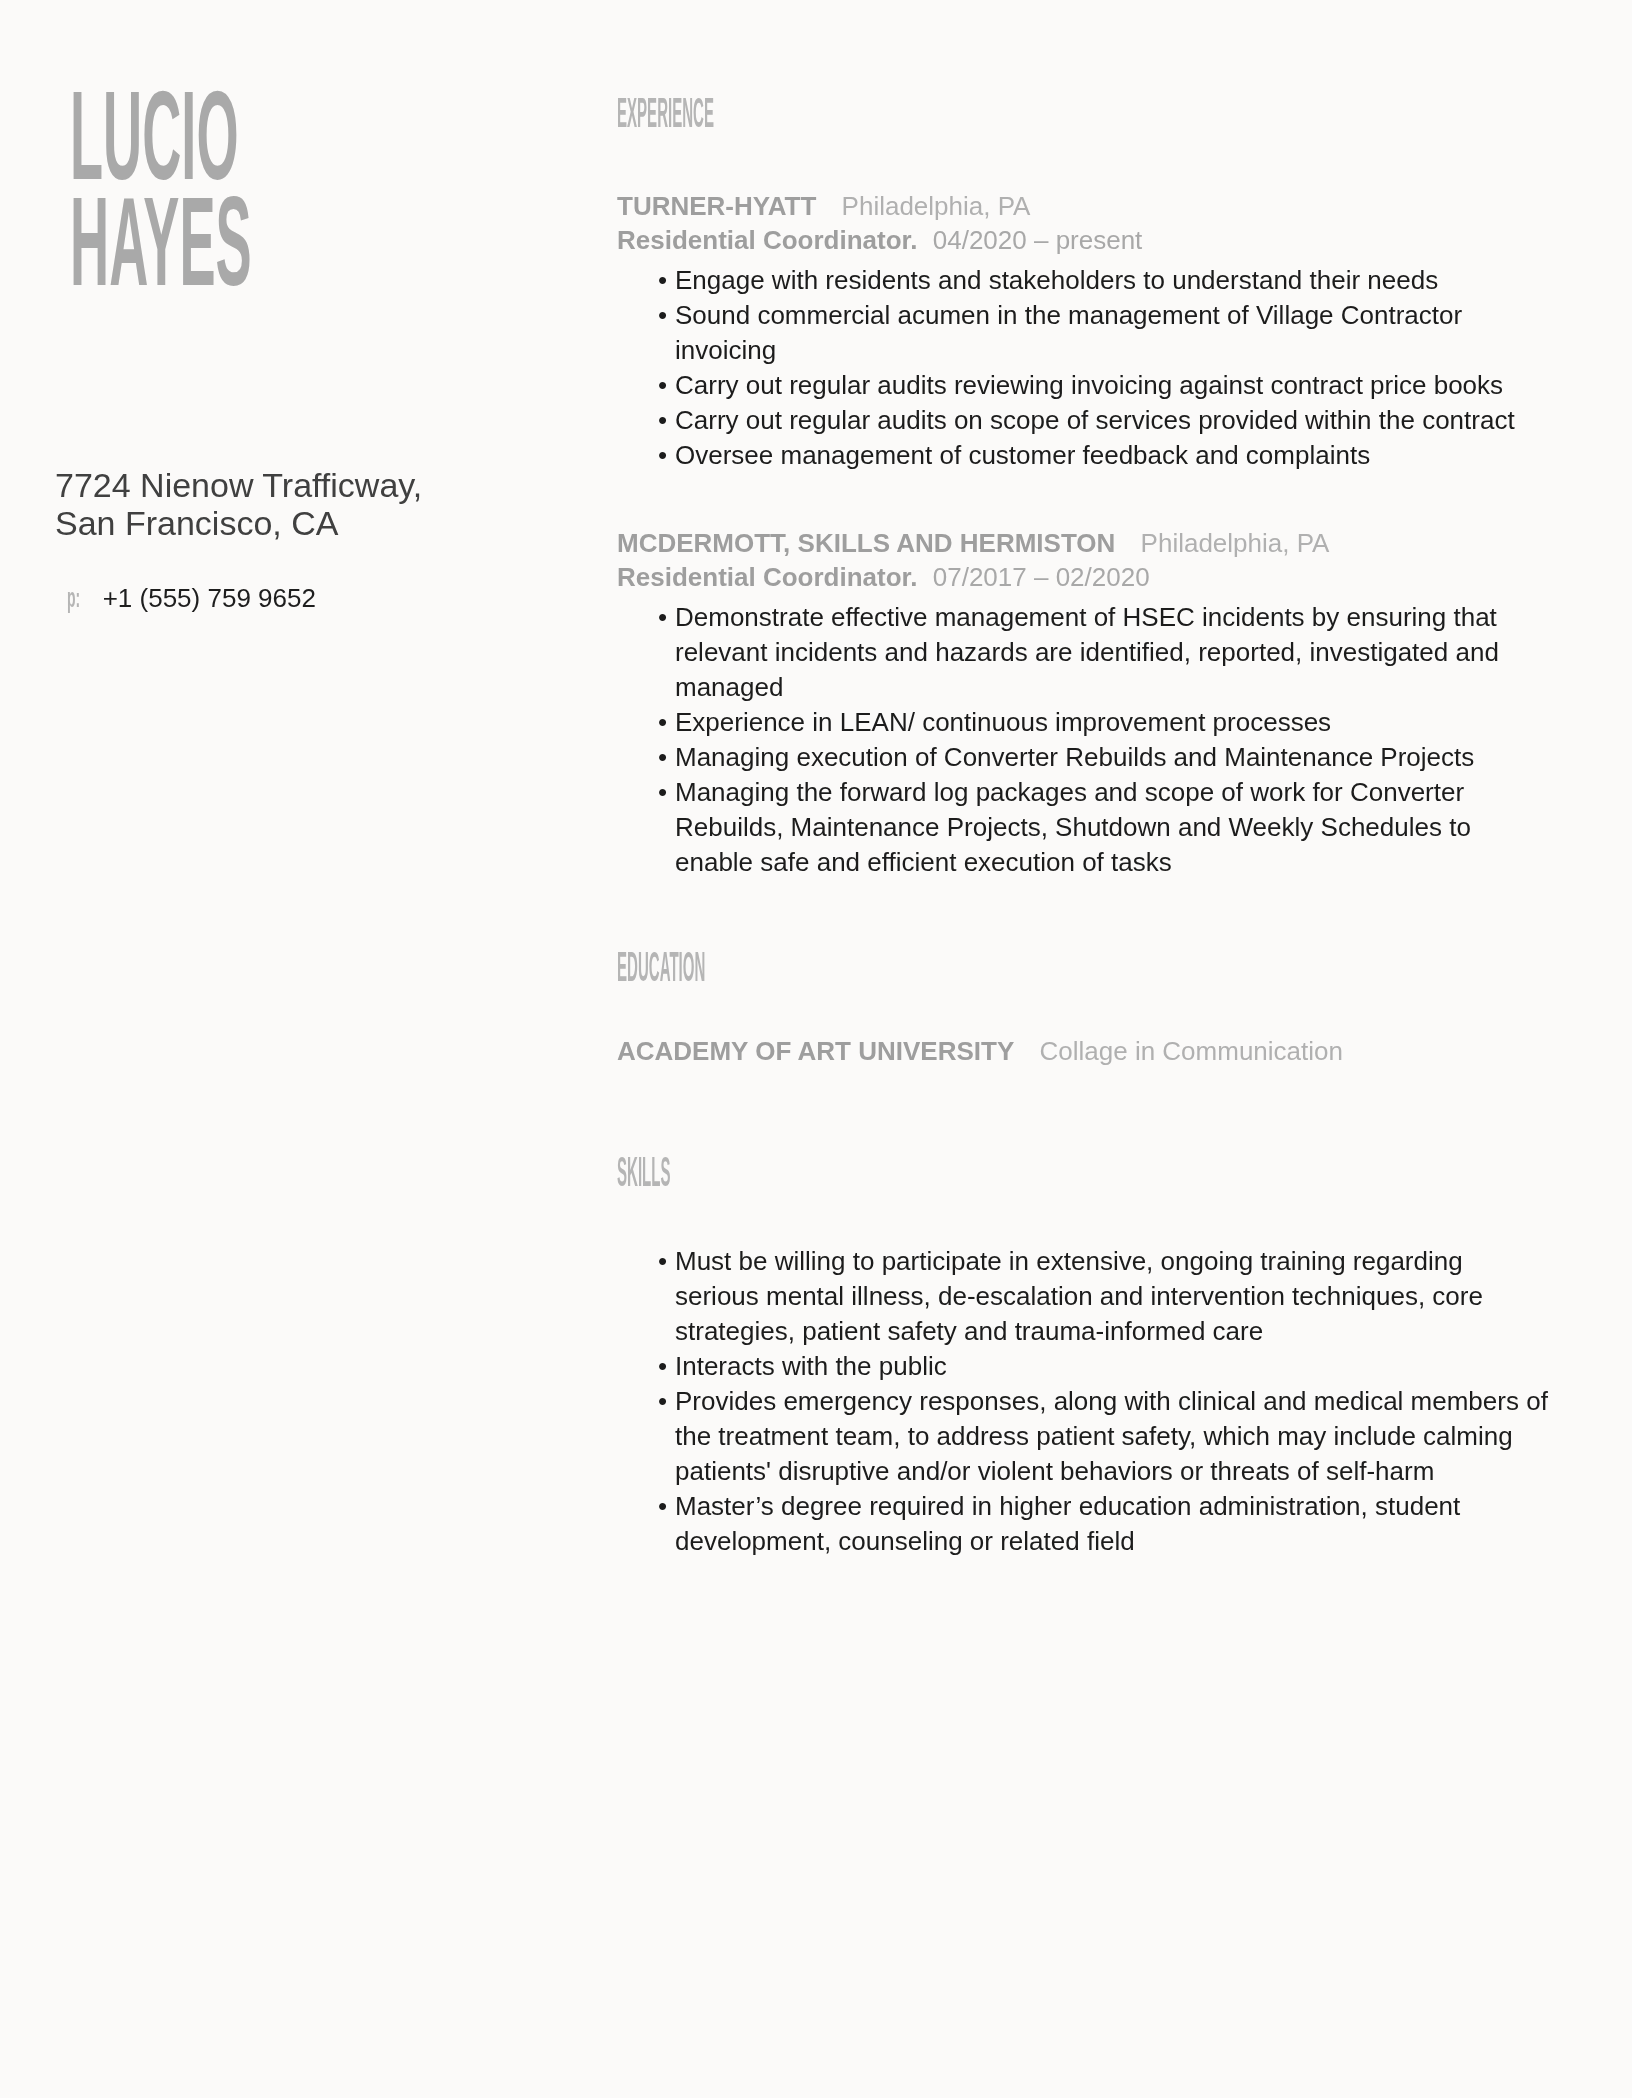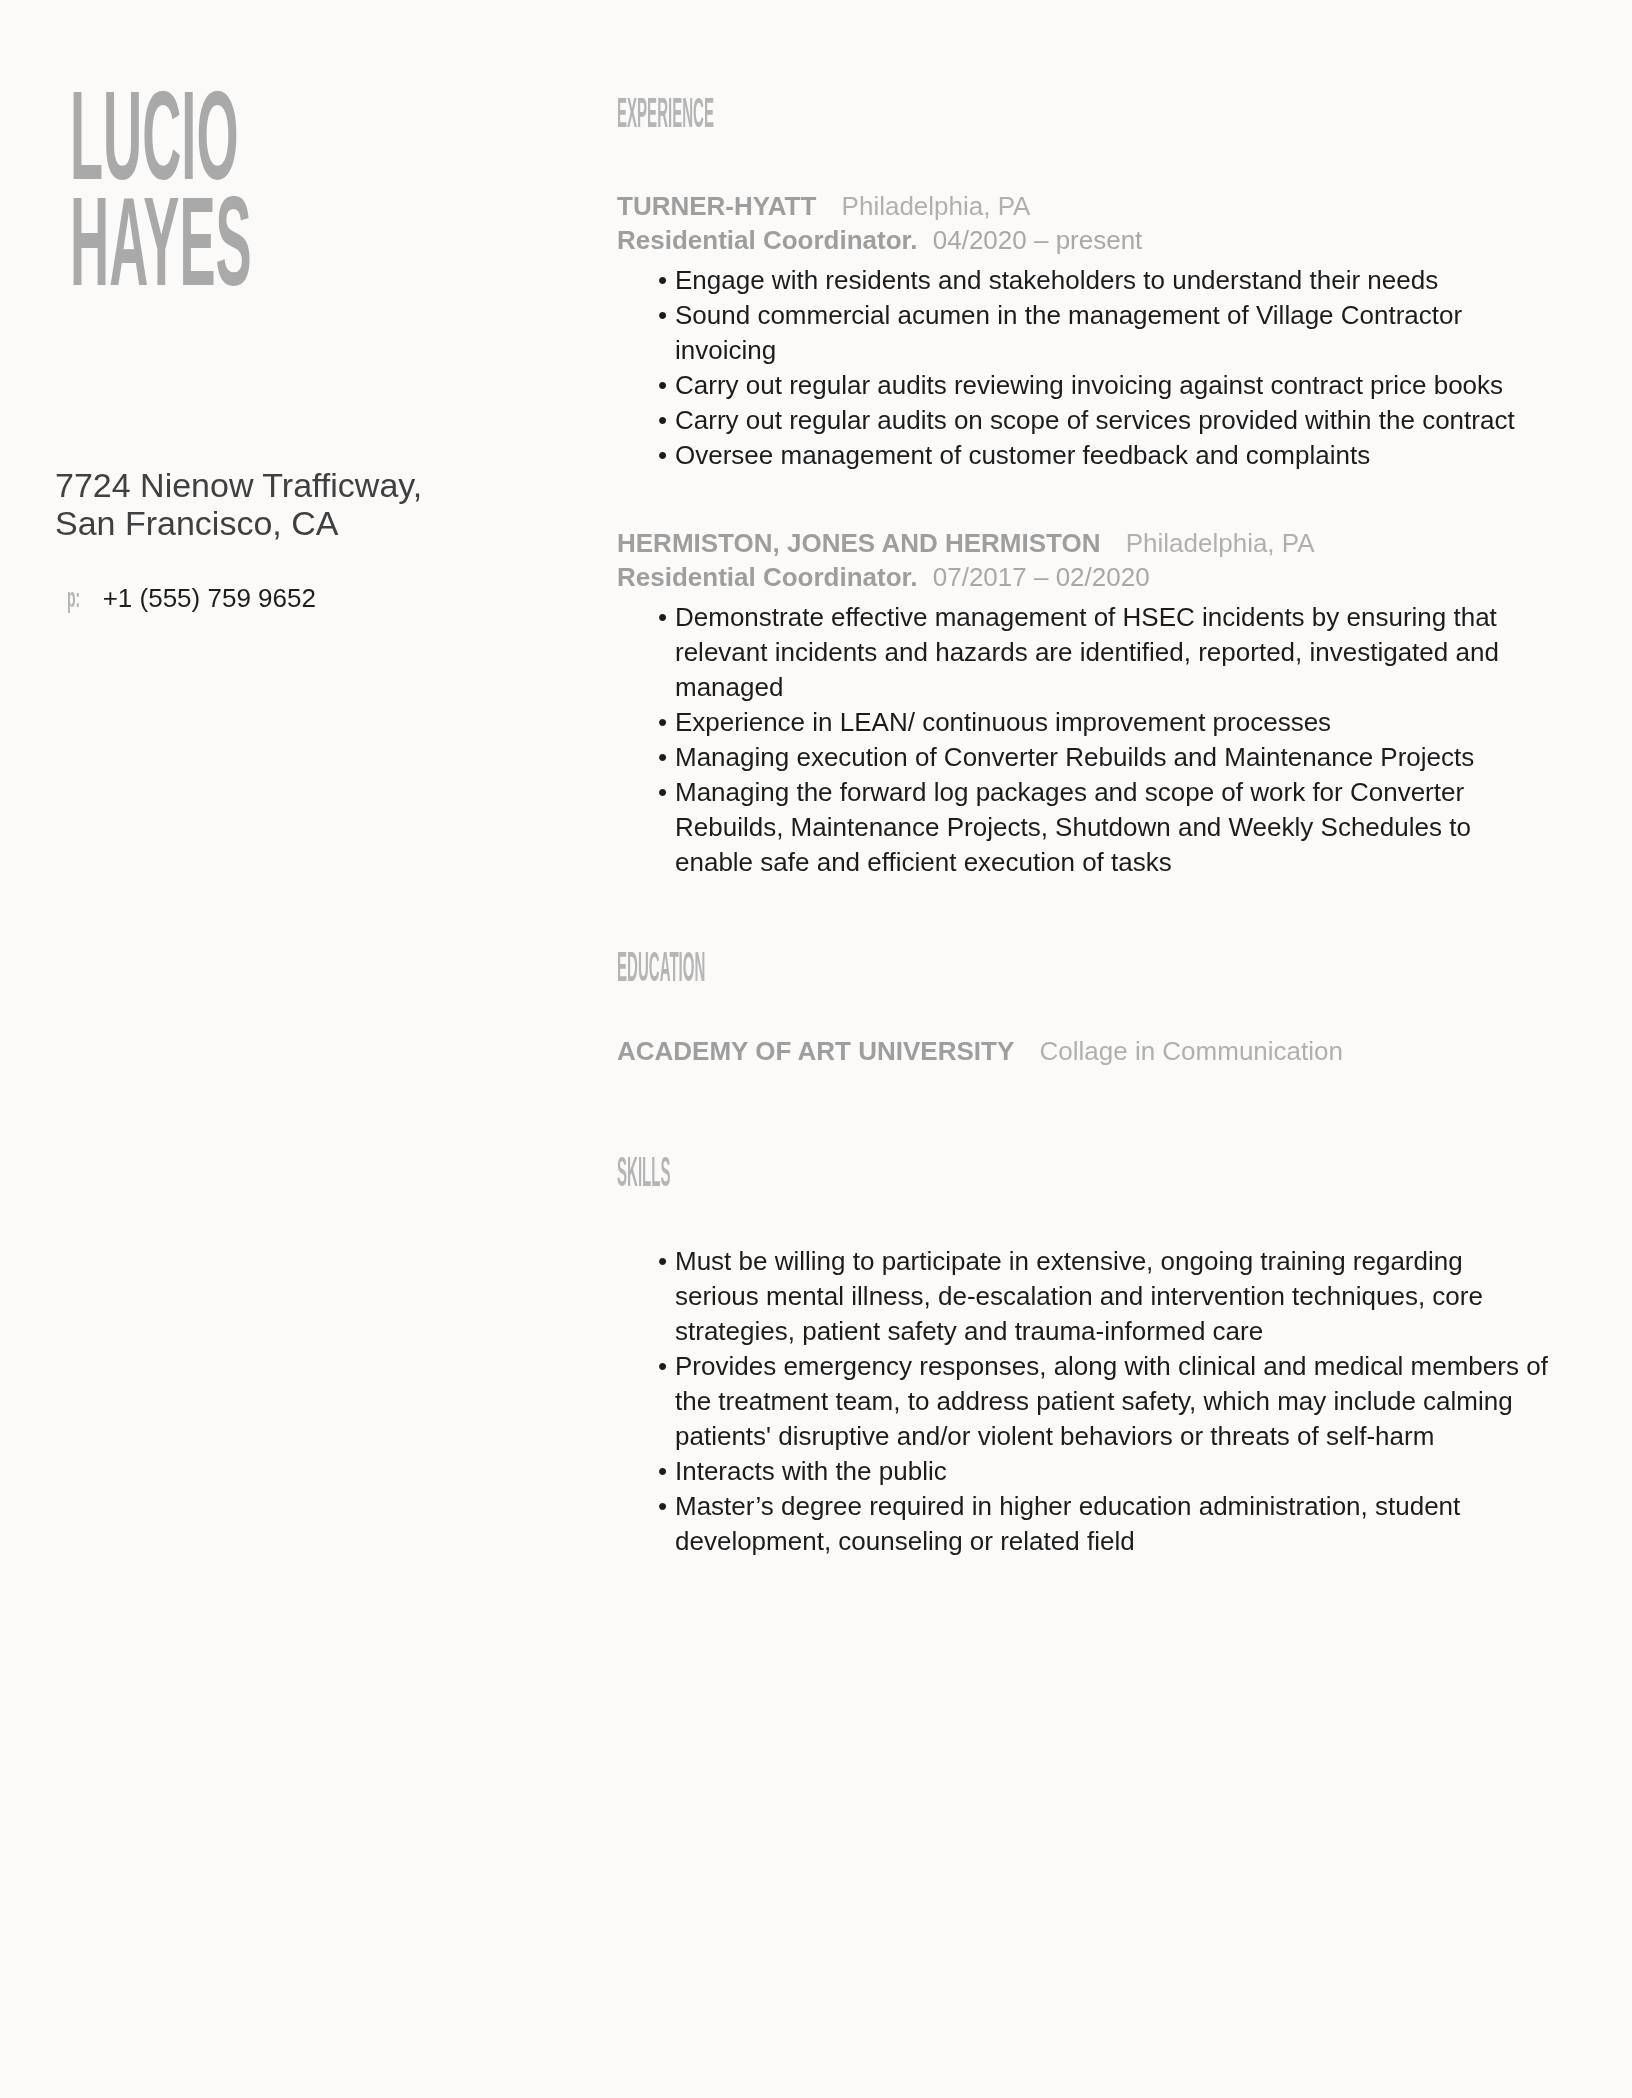--- a/index.html
+++ b/index.html
@@ -119,21 +119,21 @@
         <li>Engage with residents and stakeholders to understand their needs</li>
         <li>Sound commercial acumen in the management of Village Contractor invoicing</li>
         <li>Carry out regular audits reviewing invoicing against contract price books</li>
         <li>Carry out regular audits on scope of services provided within the contract</li>
         <li>Oversee management of customer feedback and complaints</li>
       </ul>
     </div>
 
     <div class="job job-2">
       <div class="company-line">
-        <span class="company">HERMISTON, JONES AND HERMISTON</span>
+        <span class="company">MCDERMOTT, SKILLS AND HERMISTON</span>
         <span class="location">Philadelphia, PA</span>
       </div>
       <div class="role-line">
         <span class="role">Residential Coordinator.</span>
         <span class="dates">07/2017 – 02/2020</span>
       </div>
       <ul class="bullets">
         <li>Demonstrate effective management of HSEC incidents by ensuring that relevant incidents and hazards are identified, reported, investigated and managed</li>
         <li>Experience in LEAN/ continuous improvement processes</li>
         <li>Managing execution of Converter Rebuilds and Maintenance Projects</li>
@@ -145,19 +145,19 @@
 
     <div class="edu-line">
       <span class="school">ACADEMY OF ART UNIVERSITY</span>
       <span class="degree">Collage in Communication</span>
     </div>
 
     <div class="section-title condensed" id="skills-title">SKILLS</div>
 
     <ul class="bullets skills-list">
       <li>Must be willing to participate in extensive, ongoing training regarding serious mental illness, de-escalation and intervention techniques, core strategies, patient safety and trauma-informed care</li>
+      <li>Interacts with the public</li>
       <li>Provides emergency responses, along with clinical and medical members of the treatment team, to address patient safety, which may include calming patients' disruptive and/or violent behaviors or threats of self-harm</li>
-      <li>Interacts with the public</li>
       <li>Master’s degree required in higher education administration, student development, counseling or related field</li>
     </ul>
 
   </div>
 </div>
 
 </body></html>

